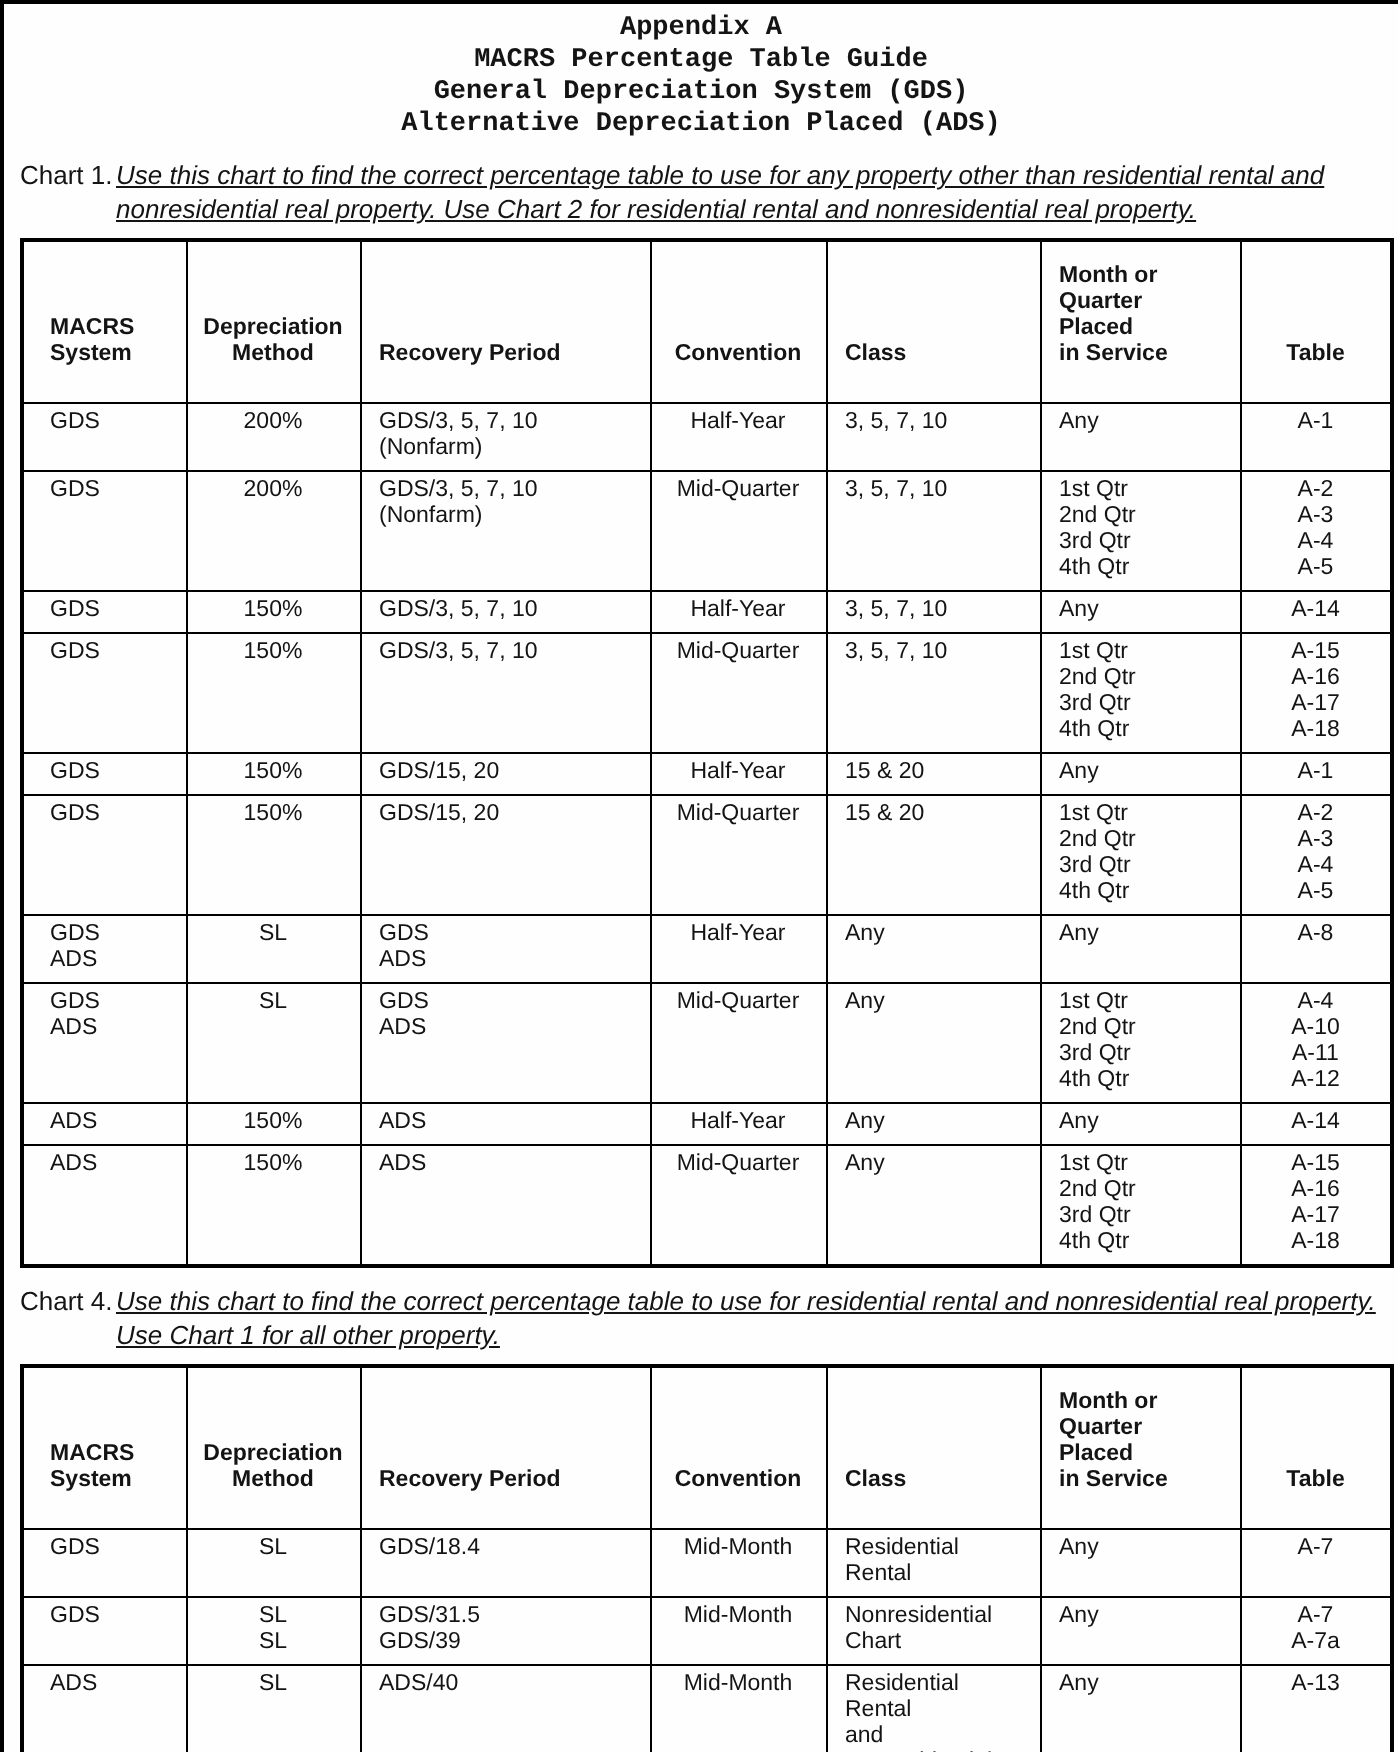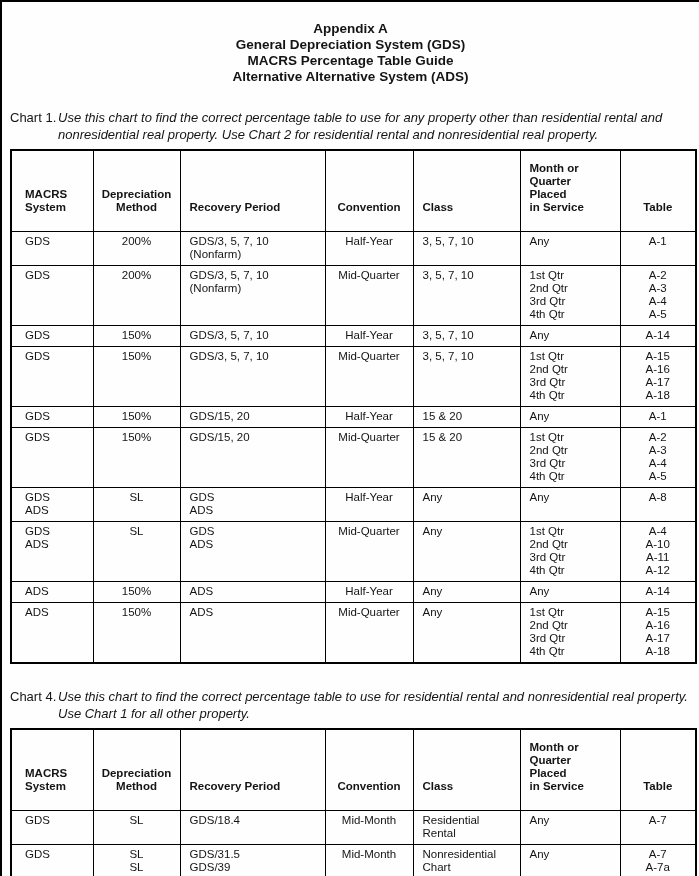--- a/index.html
+++ b/index.html
@@ -9,34 +9,35 @@
     height: 876px;
     background: #fefefe;
     color: #141414;
     font-family: "Liberation Sans", sans-serif;
     border-top: 2px solid #000;
     border-left: 2px solid #000;
     box-sizing: border-box;
     overflow: hidden;
   }
   
-  .doc-title { margin-top: 19px; text-align: center; }
+  .doc-title { margin-top: 5px; text-align: center; font-family: Liberation Mono, monospace; }
   .doc-title .title-line {
     font-weight: bold;
     font-size: 13.5px;
     line-height: 16px;
   }
   
   .caption {
     position: relative;
-    margin: 24px 6px 6px 6px;
+    margin: 8px 6px 6px 6px;
     padding-left: 50px;
     font-size: 13px;
     line-height: 17px;
     min-height: 17px;
+    text-decoration: underline;
   }
   .caption .cap-label {
     position: absolute;
     left: 2px;
     top: 0;
     font-style: normal;
     font-weight: normal;
     white-space: nowrap;
   }
   .caption .cap-text { font-style: italic; }
@@ -71,23 +72,23 @@
     text-align: center; padding-left: 2px; padding-right: 2px;
   }
 </style>
 </head>
 <body>
 
 <div class="page">
 
   <div class="doc-title">
     <div class="title-line">Appendix A</div>
+    <div class="title-line">MACRS Percentage Table Guide</div>
     <div class="title-line">General Depreciation System (GDS)</div>
-    <div class="title-line">MACRS Percentage Table Guide</div>
-    <div class="title-line">Alternative Alternative System (ADS)</div>
+    <div class="title-line">Alternative Depreciation Placed (ADS)</div>
   </div>
 
   <div class="caption">
     <span class="cap-label">Chart 1.</span>
     <span class="cap-text">Use this chart to find the correct percentage table to use for any property other than residential rental and nonresidential real property. Use Chart 2 for residential rental and nonresidential real property.</span>
   </div>
 
   <table class="guide">
     <colgroup>
       <col style="width:82px">

